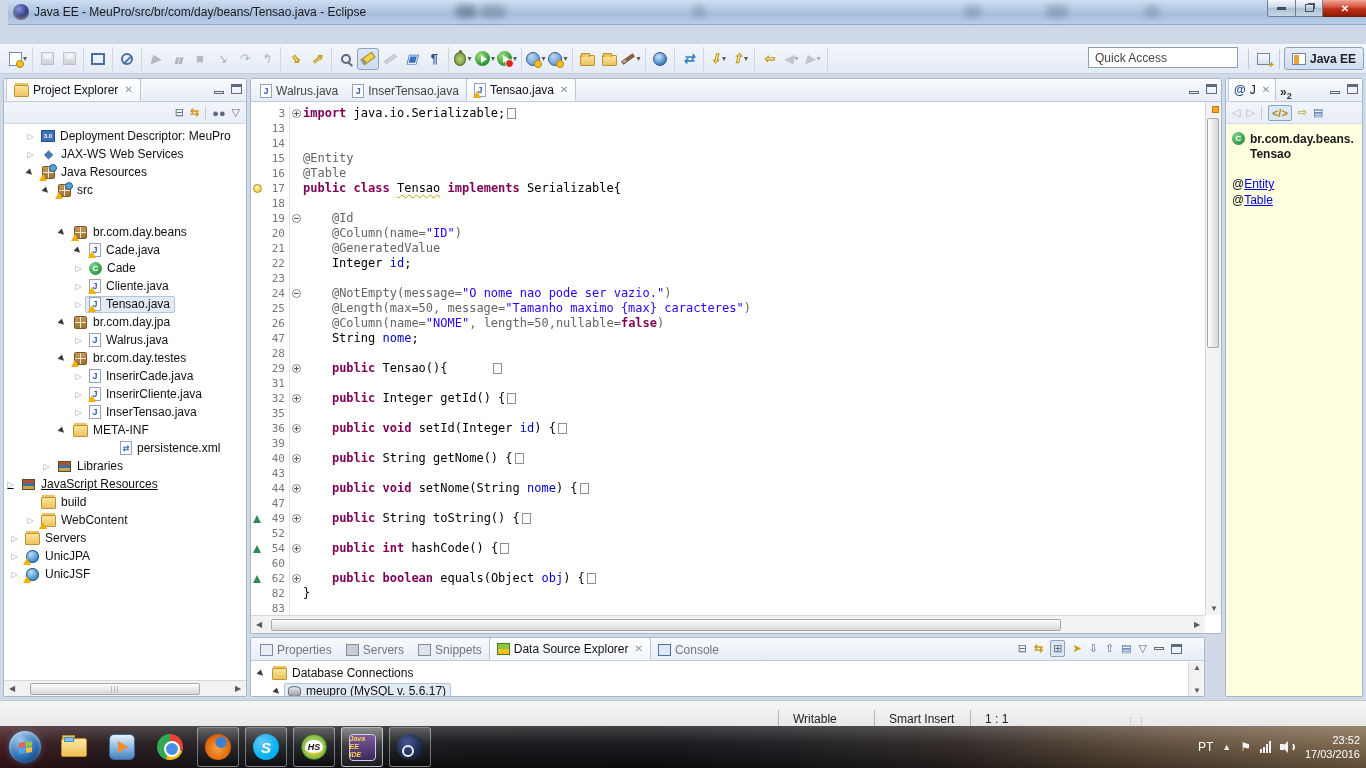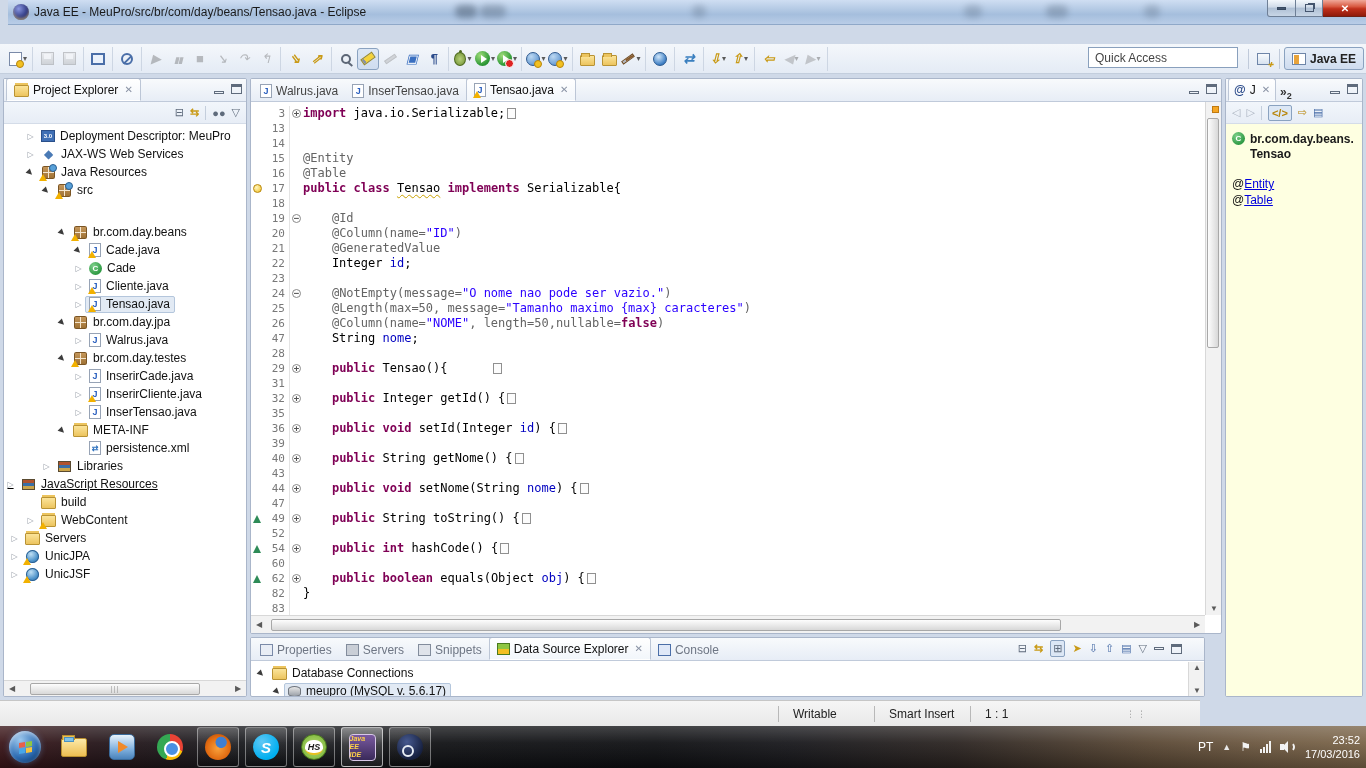--- a/index.html
+++ b/index.html
@@ -187,22 +187,22 @@
   .anno-line { line-height:16px; color:#111; }
   .anno-line a { color:#0000dd; text-decoration:underline; }
   .more-tabs { font-weight:bold; color:#333; font-size:12px; margin-left:4px; }
   .more-tabs sub { font-size:9px; }
 
   
   .btoolbar { position:absolute; right:22px; top:2px; display:flex; align-items:center; gap:7px; }
   .btoolbar .vb-ico.pressed { border:1px solid #8aa2c0; background:#dce7f5; border-radius:2px; padding:1px 2px; }
 
   
-  .statusbar { position:absolute; left:0; top:700px; width:1200px; height:26px;
-    background:linear-gradient(#f5f5f5,#e9e9e9); border-top:1px solid #c6c6c6; display:flex; align-items:center; color:#222; }
+  .statusbar { position:absolute; left:0; top:700px; width:1366px; height:26px;
+    background:linear-gradient(#f5f5f5,#e9e9e9); border-top:1px solid #c6c6c6; display:flex; align-items:flex-end; color:#222; }
   .sb-sep { width:1px; height:16px; background:#b8b8b8; }
   .sb-item { padding:0 14px; min-width:95px; }
   .sb-grip { margin-left:60px; color:#9a9a9a; letter-spacing:2px; font-size:9px; }
 
   
   .taskbar { position:absolute; left:0; top:726px; width:1366px; height:42px;
     background:linear-gradient(90deg,#3a1518 0%, #241418 7%, #17191d 18%, #101114 32%, #0e0f12 48%, #17171b 58%, #2a2320 70%, #584633 84%, #6e5941 93%, #7a6448 100%); }
   .taskbar::before { content:""; position:absolute; inset:0; background:linear-gradient(rgba(255,255,255,.22), rgba(255,255,255,.06) 40%, rgba(0,0,0,.25)); pointer-events:none; }
   .tb-left { position:absolute; left:2px; top:0; height:42px; display:flex; align-items:center; gap:5px; }
   .start-orb { width:46px; height:40px; display:flex; align-items:center; justify-content:center; }
@@ -570,21 +570,21 @@
             <span class="tlabel">InserTensao.java</span>
           </span>
         </div>
         <div class="trow" style="padding-left: 52px;">
           <span class="exp open"></span>
           <span class="rowitem">
             <span class="ti ti-folder"></span>
             <span class="tlabel">META-INF</span>
           </span>
         </div>
-        <div class="trow" style="padding-left: 68px;">
+        <div class="trow" style="padding-left: 68px; margin-left: 31px;">
           <span class="exp none"></span>
           <span class="rowitem">
             <span class="ti ti-xml"></span>
             <span class="tlabel">persistence.xml</span>
           </span>
         </div>
         <div class="trow" style="padding-left: 36px;">
           <span class="exp closed"></span>
           <span class="rowitem">
             <span class="ti ti-lib"></span>

